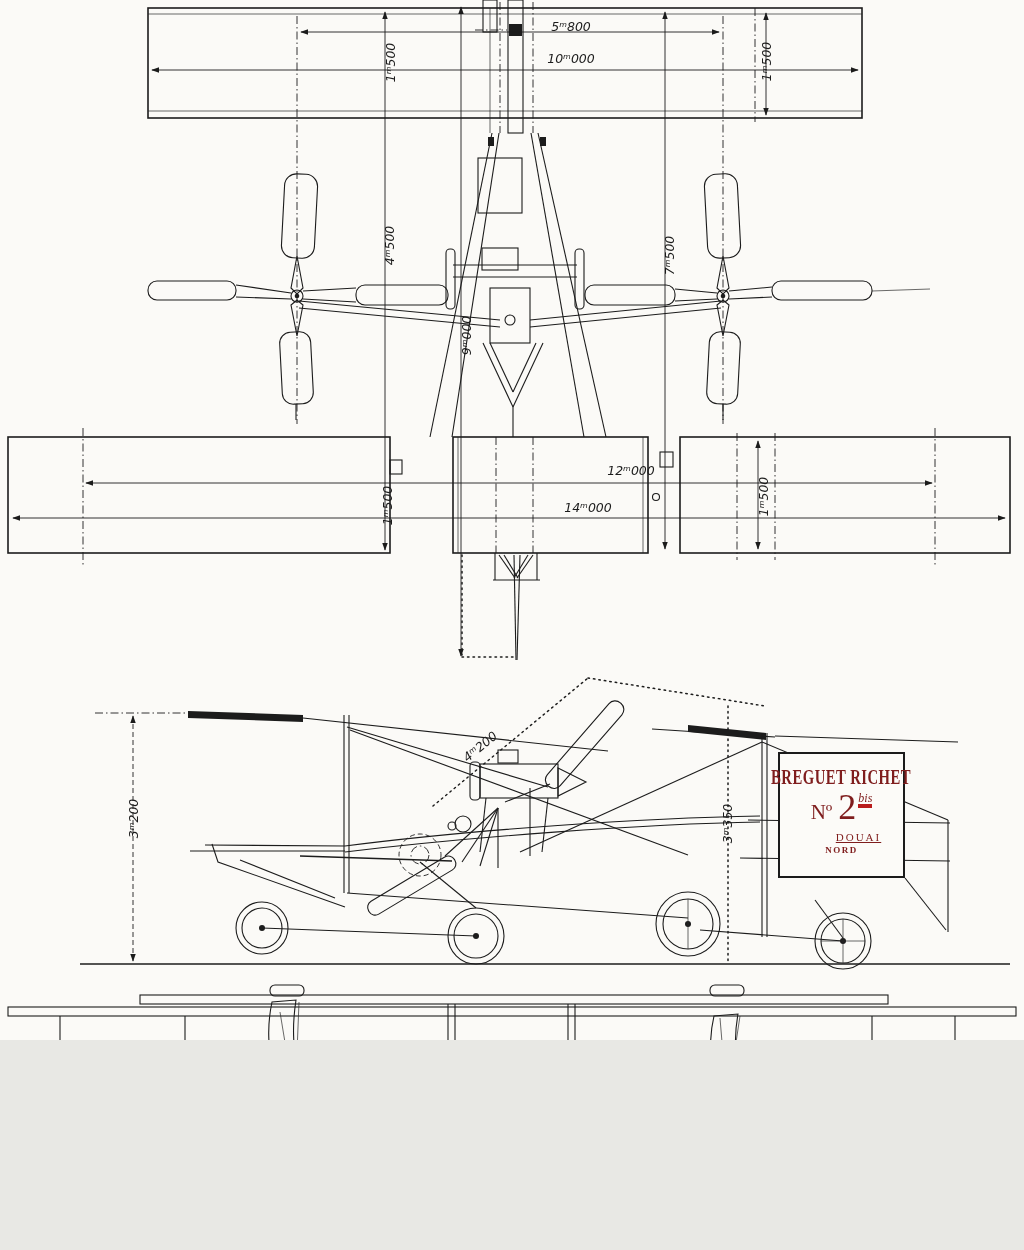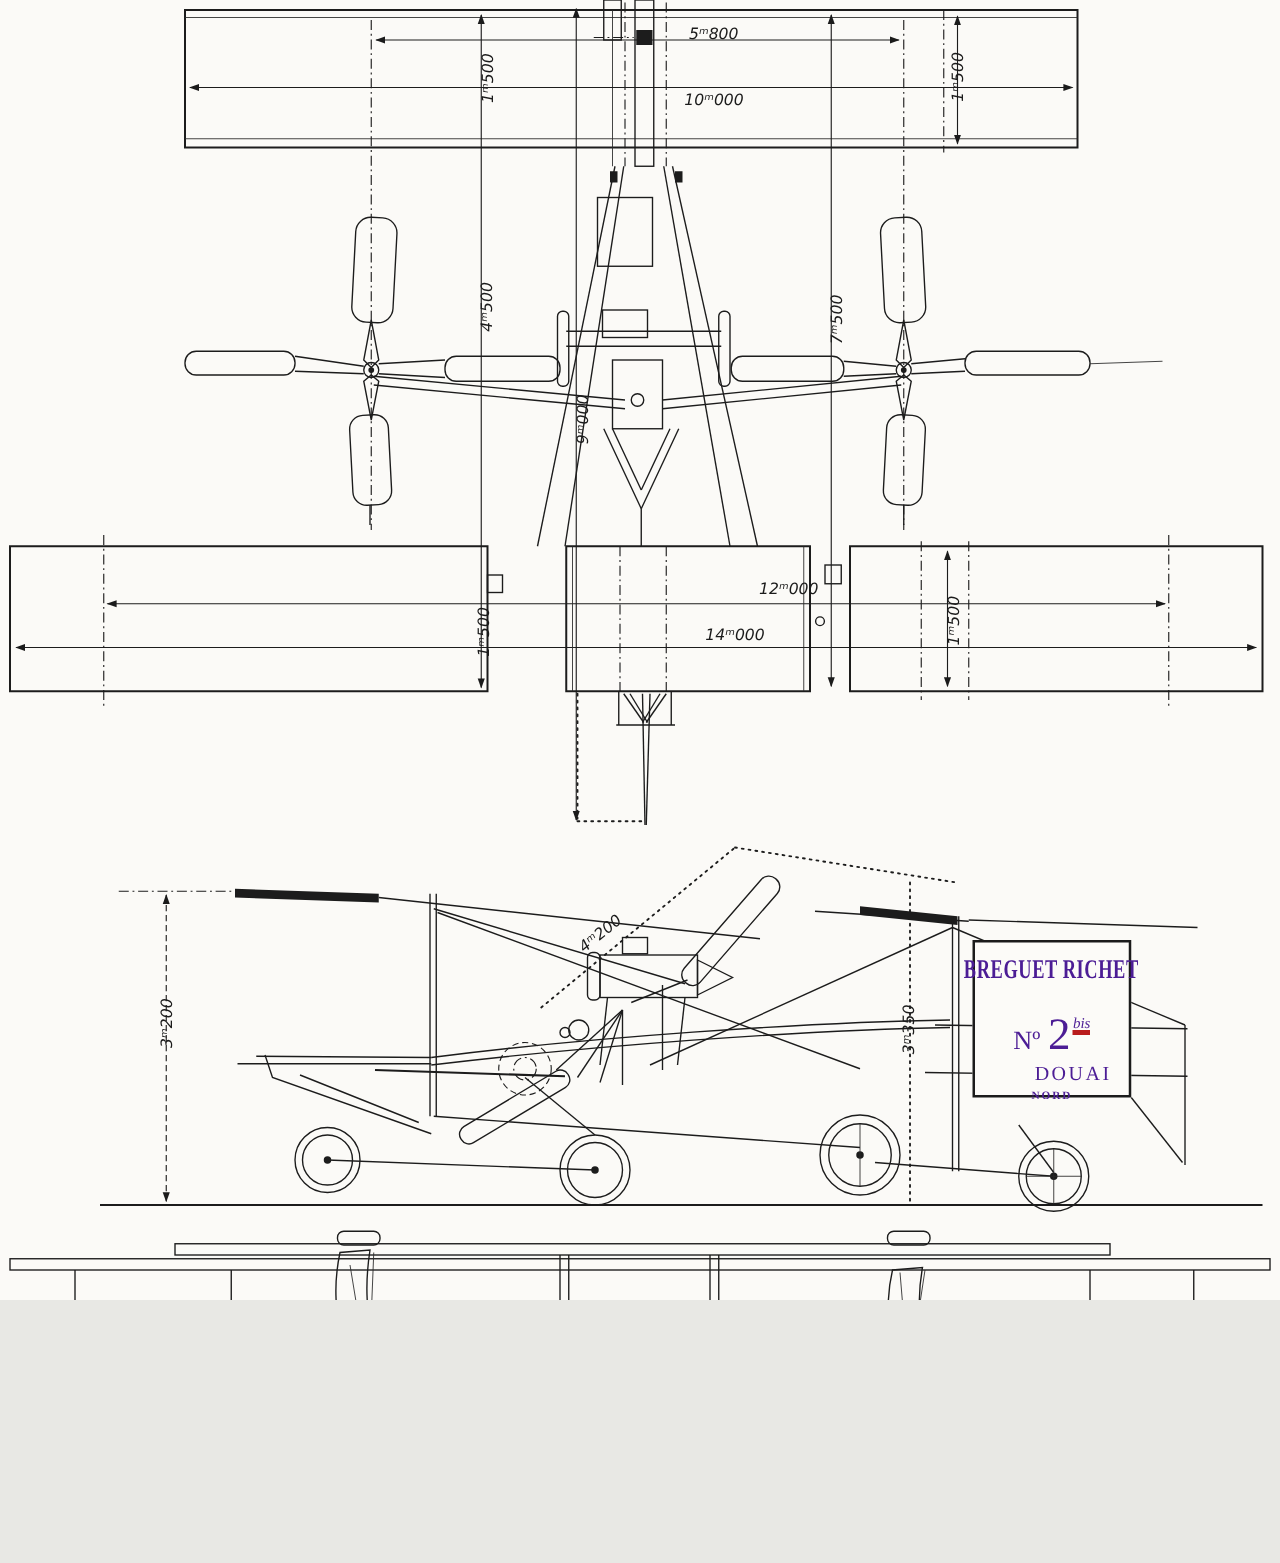--- a/index.html
+++ b/index.html
@@ -14,29 +14,29 @@
   svg .dash{stroke:#1c1c1c;fill:none;stroke-width:0.9;stroke-dasharray:5 3;}
   svg .dashdot{stroke:#1c1c1c;fill:none;stroke-width:0.9;stroke-dasharray:8 3 1.5 3;}
   svg .dotted{stroke:#1c1c1c;fill:none;stroke-width:1.5;stroke-dasharray:1.5 4;stroke-linecap:round;}
   svg .hat{stroke:#1c1c1c;stroke-width:1.05;}
   .lbl{position:absolute;width:48px;height:15px;line-height:15px;text-align:center;
        font:italic 12.5px "DejaVu Sans",sans-serif;color:#1b1b1b;white-space:nowrap;}
   .v{transform:rotate(-90deg);transform-origin:center;}
   .d40{transform:rotate(-39deg);transform-origin:center;}
   .plate{position:absolute;left:778px;top:752px;width:123px;height:122px;border:2px solid #1b1b1b;
          background:#fcfbf8;z-index:3;display:flex;flex-direction:column;align-items:center;
-         font-family:"Liberation Serif",serif;color:#4c1d95;}
+         font-family:"Liberation Serif",serif;color:#7f1d1d;}
   .plate .brand{margin-top:14px;font-size:16px;letter-spacing:0.5px;transform:scale(0.92,1.35);
                 white-space:nowrap;font-weight:bold;}
-  .plate .model{margin-top:26px;display:flex;align-items:flex-end;}
+  .plate .model{margin-top:6px;display:flex;align-items:flex-end;}
   .plate .nl{font-size:21px;line-height:20px;}
   .plate .nd{font-size:36px;line-height:30px;margin-left:6px;}
   .plate .ns{font-size:12px;font-style:italic;line-height:12px;margin-left:2px;margin-bottom:14px;
              border-bottom:4px solid #b91c1c;}
-  .plate .city{margin-top:9px;margin-left:34px;font-size:16px;letter-spacing:2px;}
+  .plate .city{margin-top:9px;margin-left:34px;font-size:11px;letter-spacing:2px;text-decoration:underline;}
   .plate .region{margin-top:2px;font-size:9px;letter-spacing:1.5px;font-weight:bold;}
 </style>
 </head>
 <body>
 
 <div class="sheet">
 
 <svg width="1024" height="1250" viewBox="0 0 1024 1250">
   <defs>
     <marker id="ar" viewBox="0 0 10 10" refX="9" refY="5" markerWidth="9" markerHeight="9" orient="auto-start-reverse">
@@ -374,21 +374,21 @@
     </g>
     <g>
       <line class="s" x1="15" y1="1231" x2="1020" y2="1233"></line>
       <line class="s2" x1="0" y1="1244" x2="1024" y2="1247" stroke-width="2.6"></line>
       <line class="s2" x1="12" y1="1224" x2="12" y2="1238"></line>
     </g>
   </g>
 </svg>
 
 <div class="lbl" style="left:547px;top:19px;">5ᵐ800</div>
-<div class="lbl" style="left:547px;top:72px;text-align:right;">10ᵐ000</div>
+<div class="lbl" style="left:547px;top:51px;">10ᵐ000</div>
 <div class="lbl v" style="left:366px;top:55px;">1ᵐ500</div>
 <div class="lbl v" style="left:365px;top:238px;">4ᵐ500</div>
 <div class="lbl v" style="left:363px;top:498px;">1ᵐ500</div>
 <div class="lbl v" style="left:442px;top:328px;">9ᵐ000</div>
 <div class="lbl v" style="left:645px;top:248px;">7ᵐ500</div>
 <div class="lbl v" style="left:742px;top:54px;">1ᵐ500</div>
 <div class="lbl v" style="left:739px;top:489px;">1ᵐ500</div>
 <div class="lbl" style="left:607px;top:463px;text-align:center;">12ᵐ000</div>
 <div class="lbl" style="left:564px;top:500px;">14ᵐ000</div>
 <div class="lbl v" style="left:109px;top:811px;">3ᵐ200</div>

